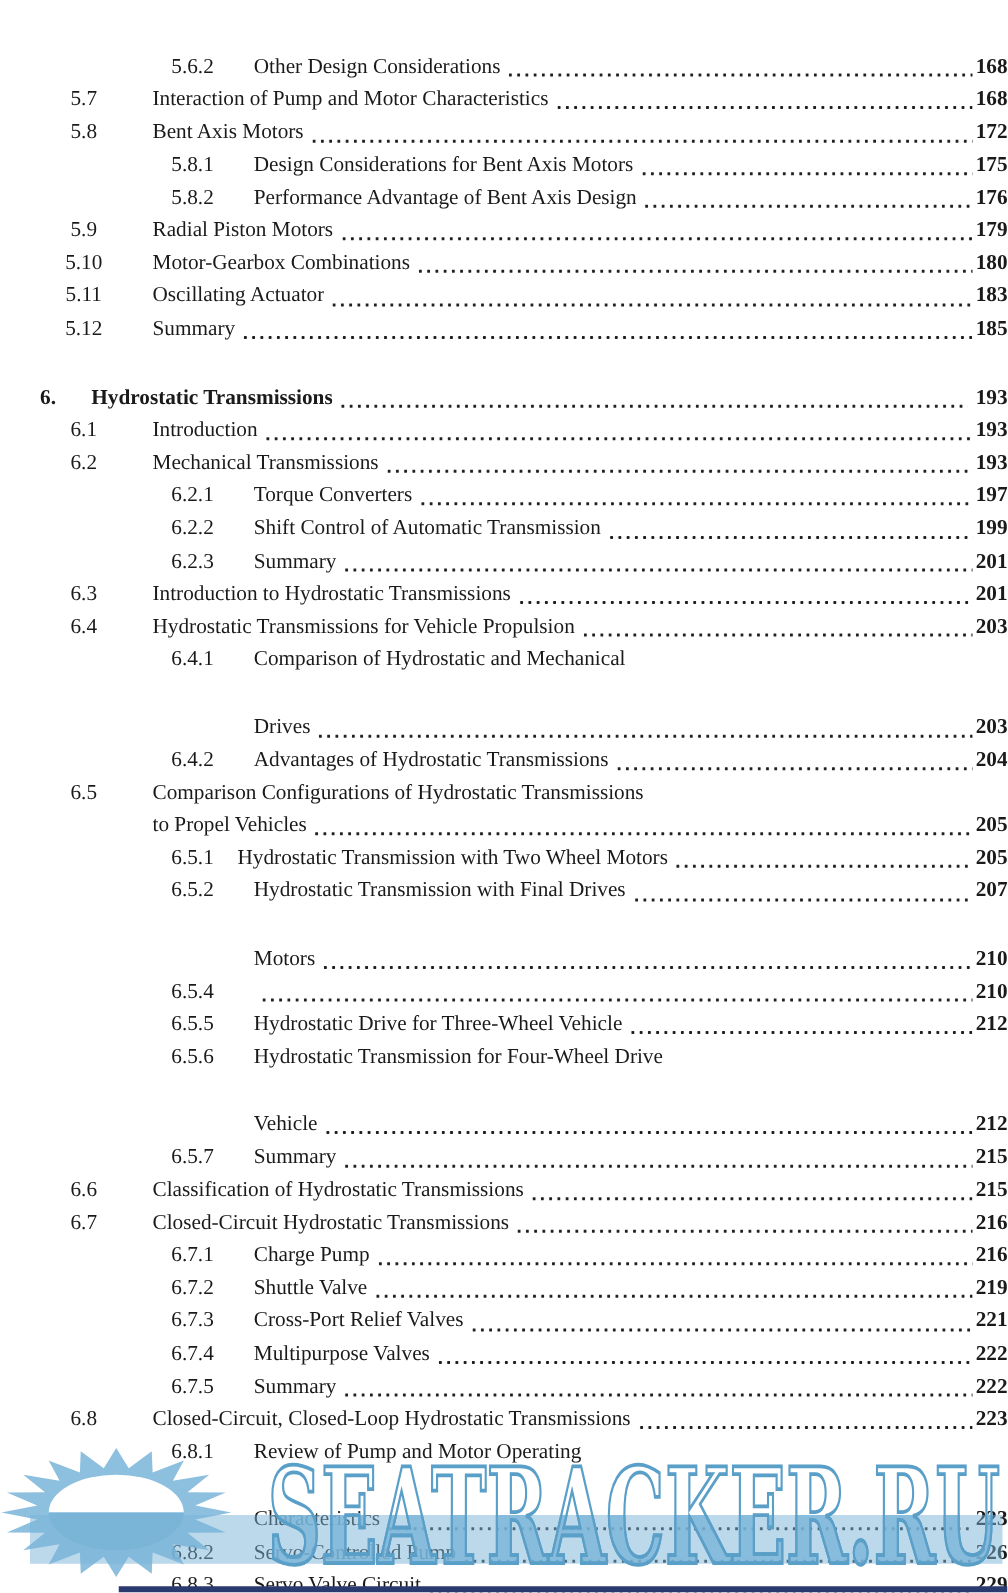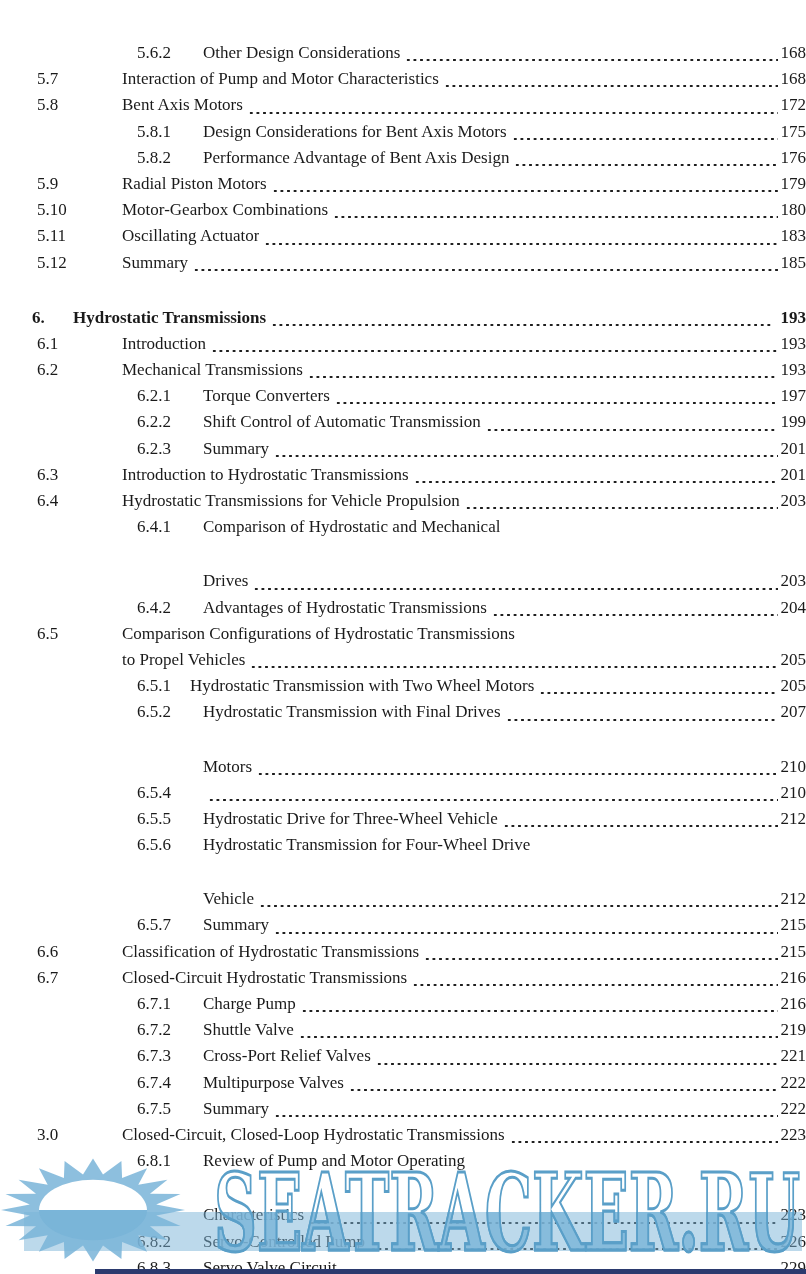--- a/index.html
+++ b/index.html
@@ -7,26 +7,26 @@
        font-family:"Liberation Serif","DejaVu Serif",serif;color:#1a1a1a;}
   #page{position:absolute;inset:0;background:#ffffff;}
   #toc{position:absolute;top:40px;left:0;right:0;}
   .row{display:flex;align-items:baseline;height:26.2px;line-height:26.2px;
        font-size:17px;white-space:nowrap;}
   .row .num{flex:0 0 auto;}
   .row .title{flex:0 1 auto;overflow:hidden;}
   .row .dots{flex:1 1 auto;height:18px;align-self:flex-end;margin:0 3px 0 5px;
        background-image:radial-gradient(circle,#1c1c1c 1.05px,rgba(0,0,0,0) 1.5px);
        background-size:6.6px 4px;background-repeat:repeat-x;background-position:left bottom 4px;}
-  .row .pg{flex:0 0 auto;text-align:center;}
+  .row .pg{flex:0 0 auto;text-align:center;font-weight:bold;}
   .row.chapter{font-weight:bold;padding-left:32px;}
   .row.chapter .num{width:41px;}
   .row.chapter .dots{margin-right:7px;}
   .row.l1{padding-left:37px;}
-  .row.l1 .num{width:60px;text-align:left;margin-right:25px;}
+  .row.l1 .num{width:60px;text-align:center;margin-right:25px;}
   .row.l2{padding-left:137px;}
   .row.l2 .num{width:66px;}
   .row.l2tight{padding-left:137px;}
   .row.l2tight .num{width:53px;}
   .row.cont1{padding-left:122px;}
   .row.cont2{padding-left:203px;margin-top:28px;}
   .spacer{height:29px;}
   #bottom-bar{position:absolute;left:95px;right:0;bottom:0;height:5px;
        background:#2b3a6e;z-index:1;}
   #watermark{position:absolute;left:0;top:1100px;width:806px;height:174px;
@@ -245,21 +245,21 @@
         <span class="dots"></span>
         <span class="pg">222</span>
       </div>
       <div class="row l2">
         <span class="num">6.7.5</span>
         <span class="title">Summary</span>
         <span class="dots"></span>
         <span class="pg">222</span>
       </div>
       <div class="row l1">
-        <span class="num">3.0</span>
+        <span class="num">6.8</span>
         <span class="title">Closed-Circuit, Closed-Loop Hydrostatic Transmissions</span>
         <span class="dots"></span>
         <span class="pg">223</span>
       </div>
       <div class="row l2">
         <span class="num">6.8.1</span>
         <span class="title">Review of Pump and Motor Operating</span>
       </div>
       <div class="row cont2">
         <span class="title">Characteristics</span>

